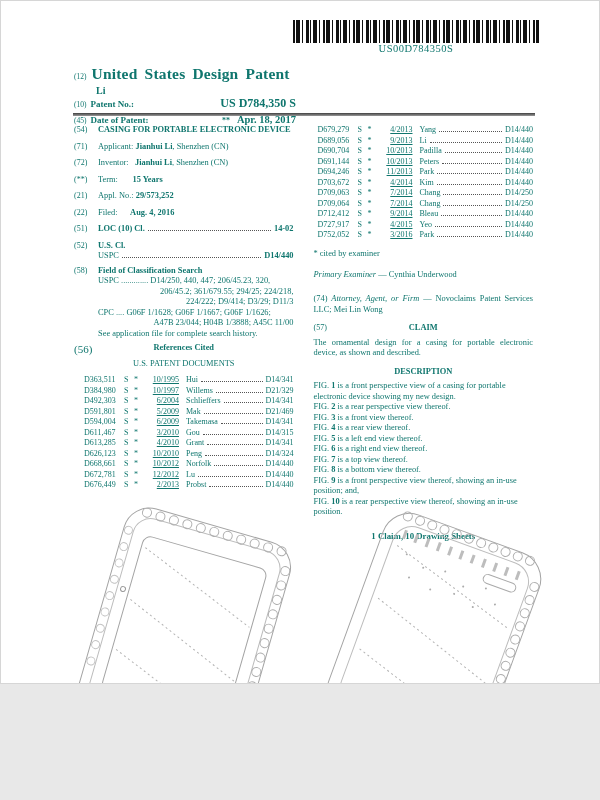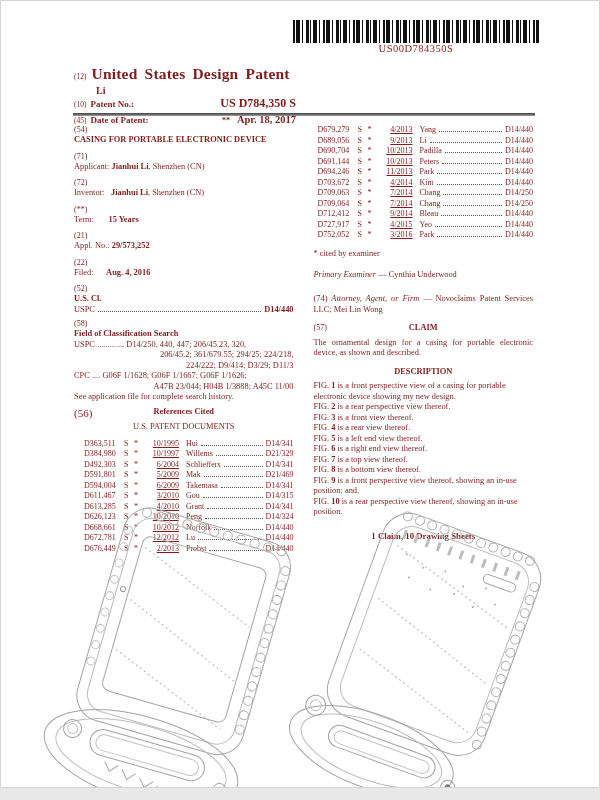--- a/index.html
+++ b/index.html
@@ -1,21 +1,21 @@
 <!DOCTYPE html>
 <html><head>
 <meta charset="utf-8">
 <style>
   * { margin:0; padding:0; box-sizing:border-box; }
   html,body { background:#e8e8e8; }
   .page {
-    position:relative; width:600px; height:788px; margin:0 auto;
+    position:relative; width:600px; height:684px; margin:0 auto;
     background:#ffffff; border:1px solid #d6d6d6;
     font-family:"Liberation Serif","DejaVu Serif",serif;
-    color:#7f1d1d; overflow:hidden;
+    color:#0f766e; overflow:hidden;
   }
   
   .barcode-wrap { position:absolute; left:292px; top:19px; width:246px; text-align:center; }
   .barcode {
     height:23px; width:100%;
     background:repeating-linear-gradient(90deg,
       #111 0 2px, #fff 2px 3px, #111 3px 7px, #fff 7px 9px,
       #111 9px 10px, #fff 10px 13px, #111 13px 16px, #fff 16px 17px,
       #111 17px 18px, #fff 18px 20px, #111 20px 24px, #fff 24px 26px,
       #111 26px 27px, #fff 27px 30px);
@@ -33,21 +33,21 @@
   .h-right .lbl { font-weight:bold; margin-left:4px; }
   .h-right .val { margin-left:auto; font-weight:bold; font-size:12px; white-space:nowrap; }
   .h-right .val2 { margin-left:auto; font-weight:bold; font-size:10.5px; white-space:nowrap; }
   .star2 { font-size:8px; margin-right:7px; }
   .rule { position:absolute; left:72px; top:112px; width:462px; height:3px;
     background:linear-gradient(#3f3f3f,#9a9a9a); }
   
   .columns { position:absolute; left:0; top:124px; width:600px; padding:0 68px 0 73px;
     display:flex; gap:20px; font-size:8.4px; line-height:1.25; }
   .col { width:220px; }
-  .entry { display:flex; margin-bottom:6px;flex-direction:column; }
+  .entry { display:flex; margin-bottom:6px; }
   .entry .num { width:24px; flex:none; font-size:8px; }
   .entry .body { flex:1; }
   .b { font-weight:bold; }
   .leader { flex:1; border-bottom:1px dotted #555; margin:0 3px 2px 3px; min-width:6px; }
   .flexline { display:flex; align-items:baseline; }
   .class-lines div { text-align:right; }
   .class-lines div:first-child { text-align:left; }
   .refs-head { text-align:center; font-weight:bold; position:relative; margin:4px 0 5px; }
   .refs-head .num { position:absolute; left:0; font-weight:normal; font-size:11px; }
   .refs-sub { text-align:center; margin-bottom:6px; }
@@ -133,20 +133,28 @@
       <div class="entry">
         <span class="num">(21)</span>
         <span class="body"><span>Appl. No.:</span> <span class="b">29/573,252</span></span>
       </div>
 
       <div class="entry">
         <span class="num">(22)</span>
         <span class="body"><span>Filed:</span>&nbsp;&nbsp;&nbsp;&nbsp;&nbsp; <span class="b">Aug. 4, 2016</span></span>
       </div>
 
+      <div class="entry">
+        <span class="num">(51)</span>
+        <span class="body flexline">
+            <span class="b">LOC (10) Cl.</span>
+            <span class="leader"></span>
+            <span class="b">14-02</span>
+          </span>
+      </div>
 
       <div class="entry" style="margin-bottom:4px">
         <span class="num">(52)</span>
         <span class="body">
           <span class="b">U.S. Cl.</span>
           <span class="flexline">
               <span>USPC</span>
               <span class="leader"></span>
               <span class="b">D14/440</span>
             </span>

